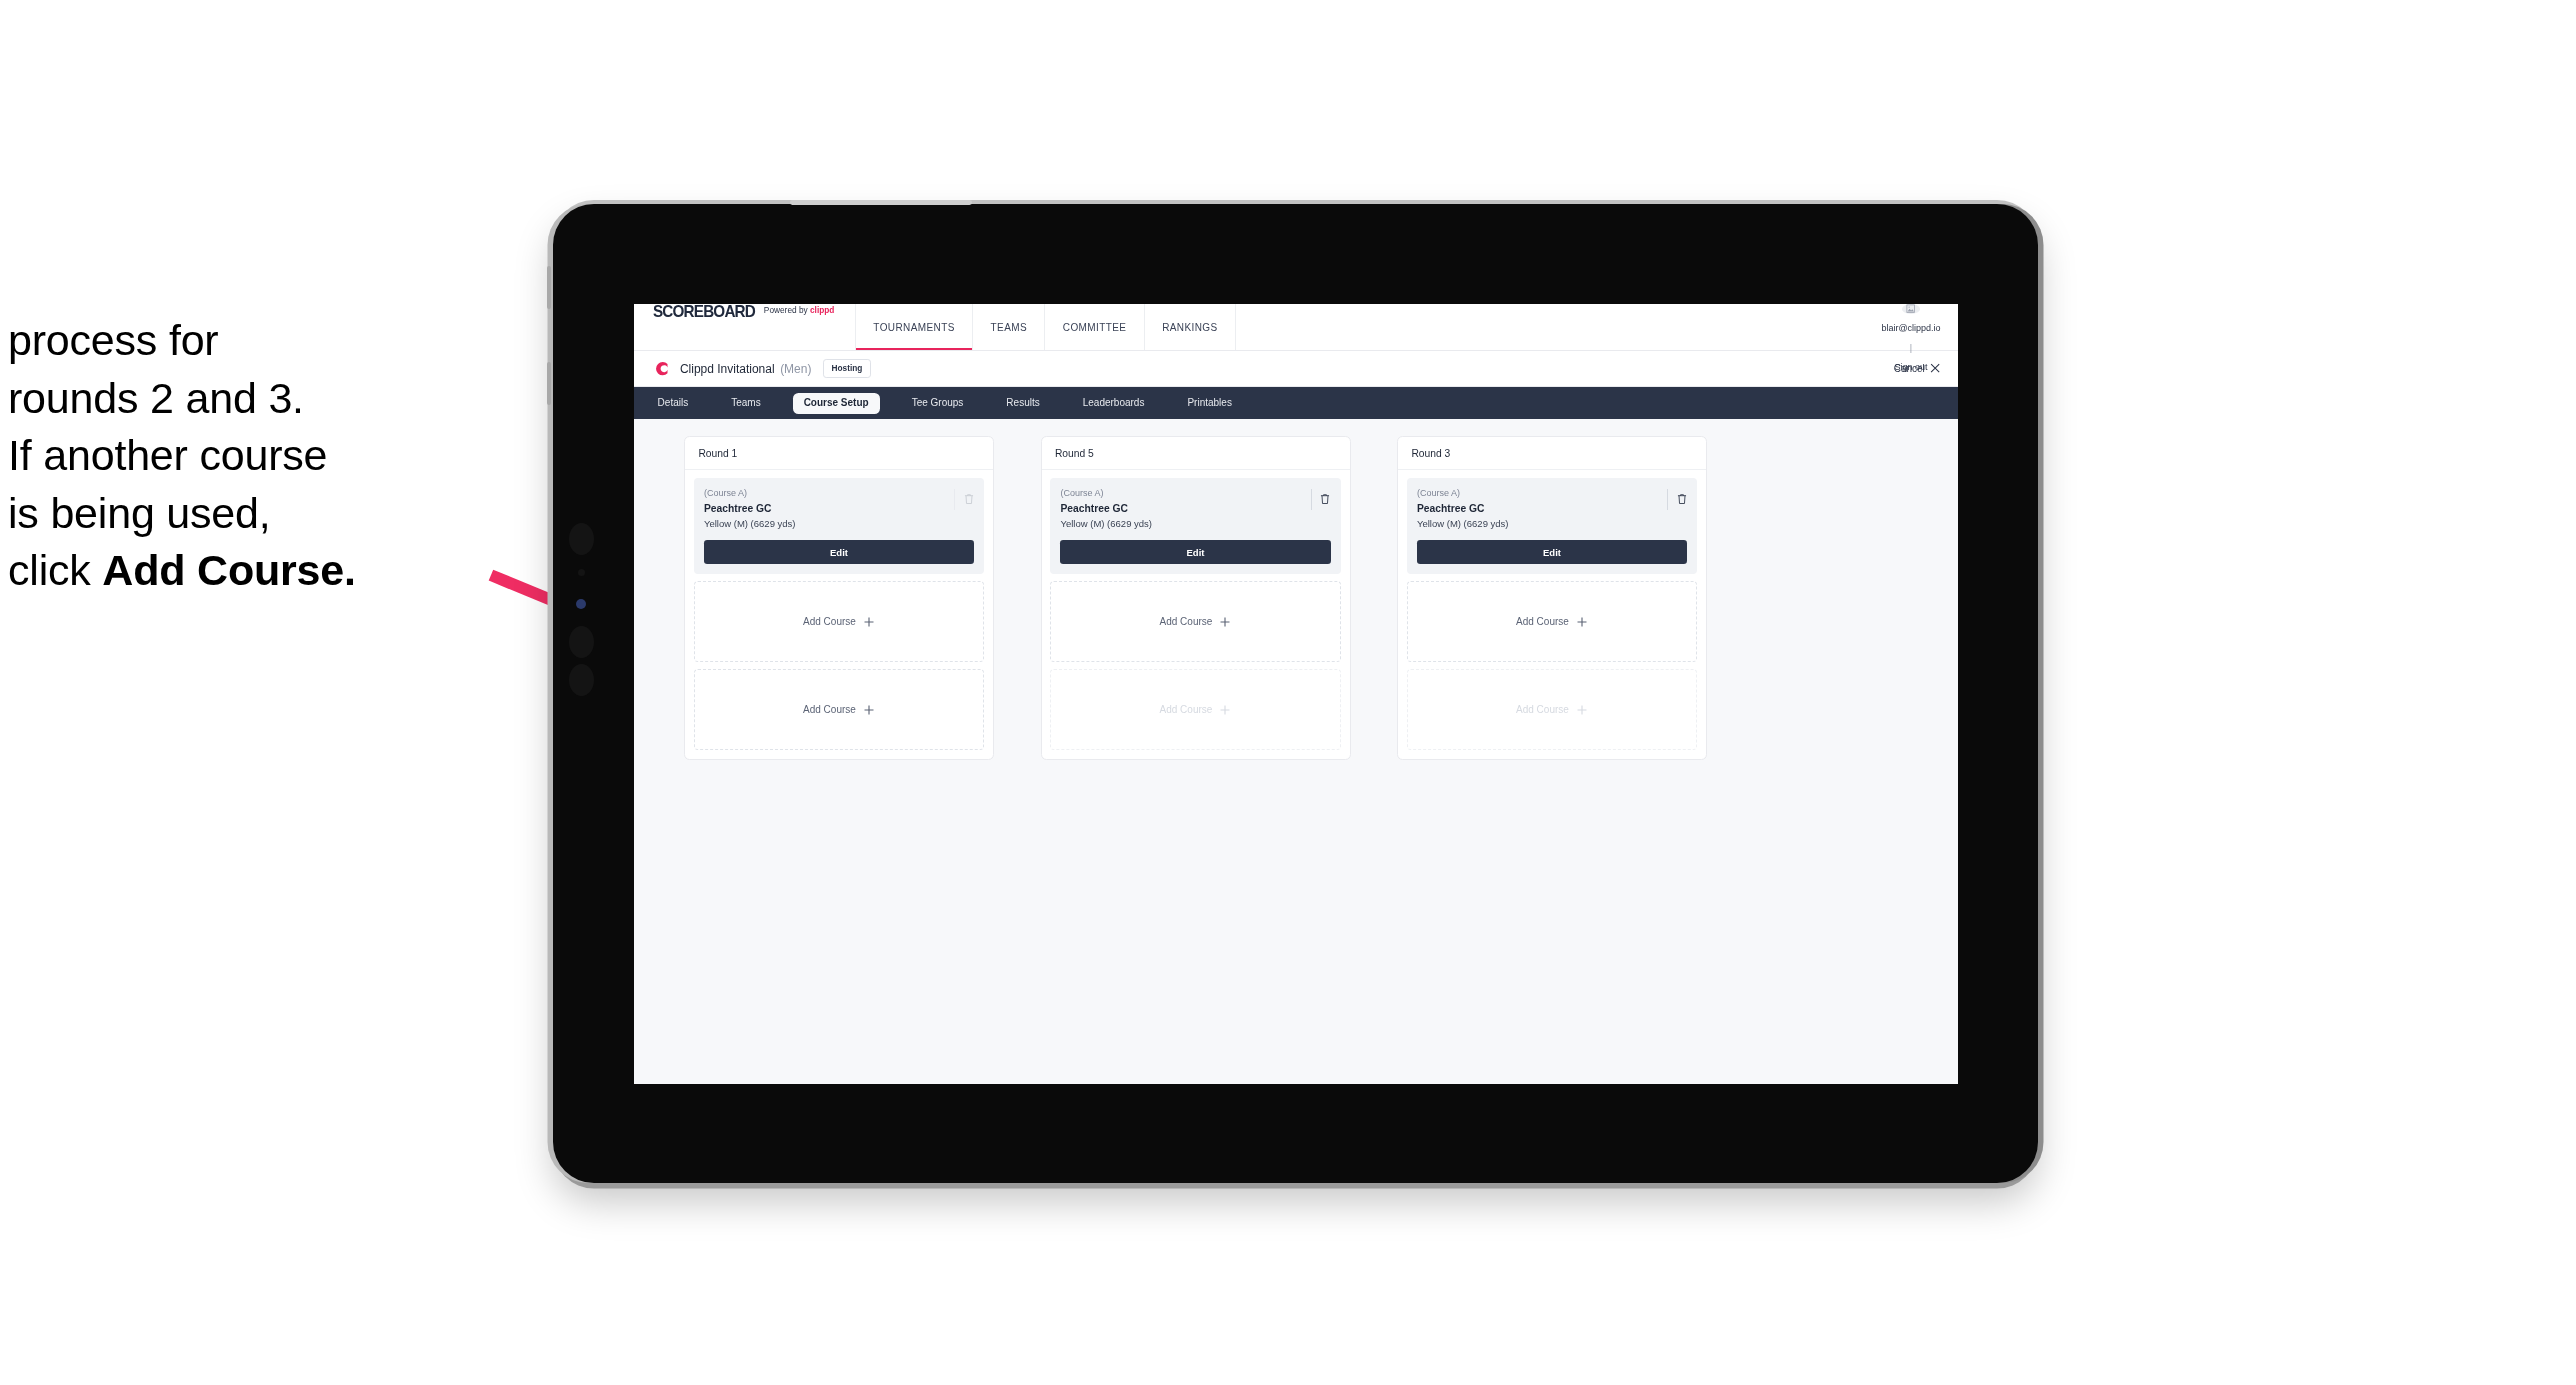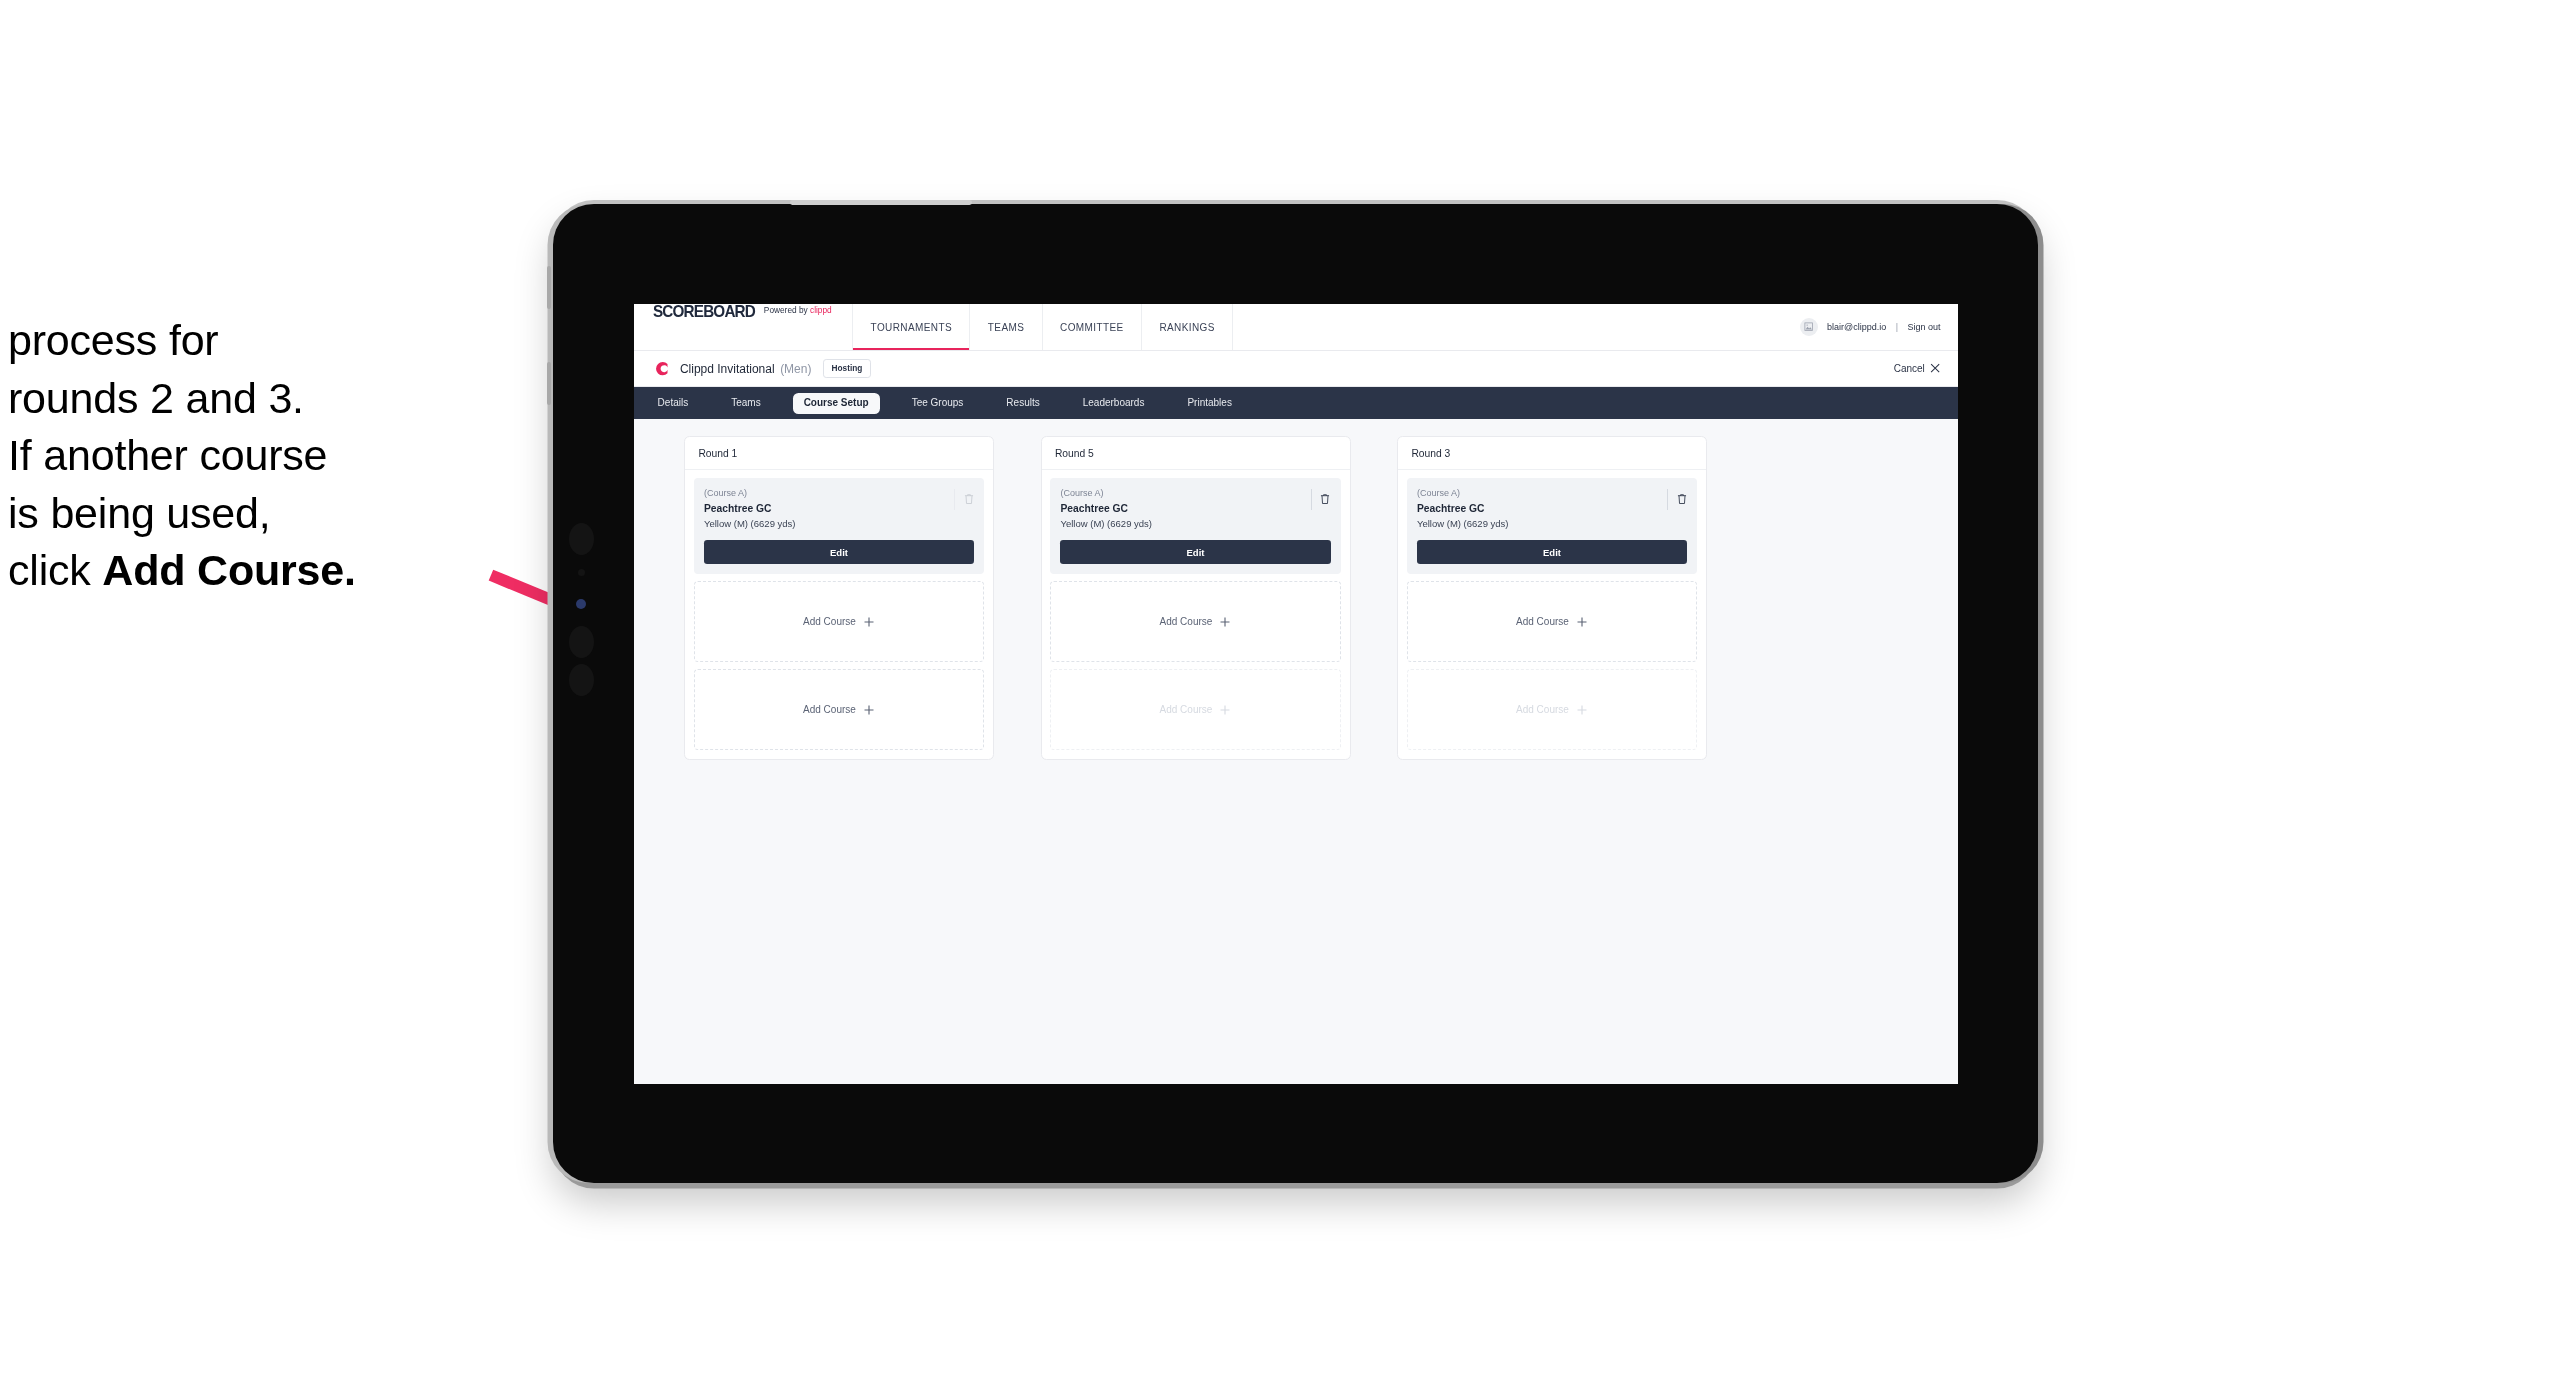--- a/index.html
+++ b/index.html
@@ -78,38 +78,38 @@
     font-size: 16.6px;
     letter-spacing: -0.9px;
     color: #20293c;
     transform: scaleX(0.92);
     transform-origin: left center;
     line-height: 1;
   }
   .brand-sub {
     font-size: 8.3px; color: #2b3346; margin-top: 2.4px; line-height: 1;
   }
-  .brand-sub .accent { color: #e8245c; font-weight: normal; }
+  .brand-sub .accent { color: #e8245c; font-weight: bold; }
 
   .topnav { display: flex; align-items: stretch; }
   .topnav-item {
     display: flex; align-items: center; padding: 0 17.4px;
     font-size: 10px; letter-spacing: 0.4px; color: #3a4256;
     border-right: 0.8px solid #eceef1;
     position: relative;
     cursor: pointer;
   }
   .topnav-item.active::after {
     content: ""; position: absolute; left: 0; right: 0; bottom: 0;
     height: 2.4px; background: #e8245c;
   }
 
   .topbar-right {
     margin-left: auto; display: flex; align-items: center;
-    padding-right: 17.4px; gap: 9.5px;
+    padding-right: 17.4px; gap: 9.5px; flex-direction: column;
   }
   .avatar {
     width: 18px; height: 18px; border-radius: 50%;
     background: #eceef1; display: flex; align-items: center; justify-content: center;
   }
   .avatar svg { display: block; }
   .user-email { font-size: 9px; color: #2b3346; }
   .sep-pipe { font-size: 9px; color: #9aa0ad; }
   .signout { font-size: 9px; color: #2b3346; cursor: pointer; }
 

